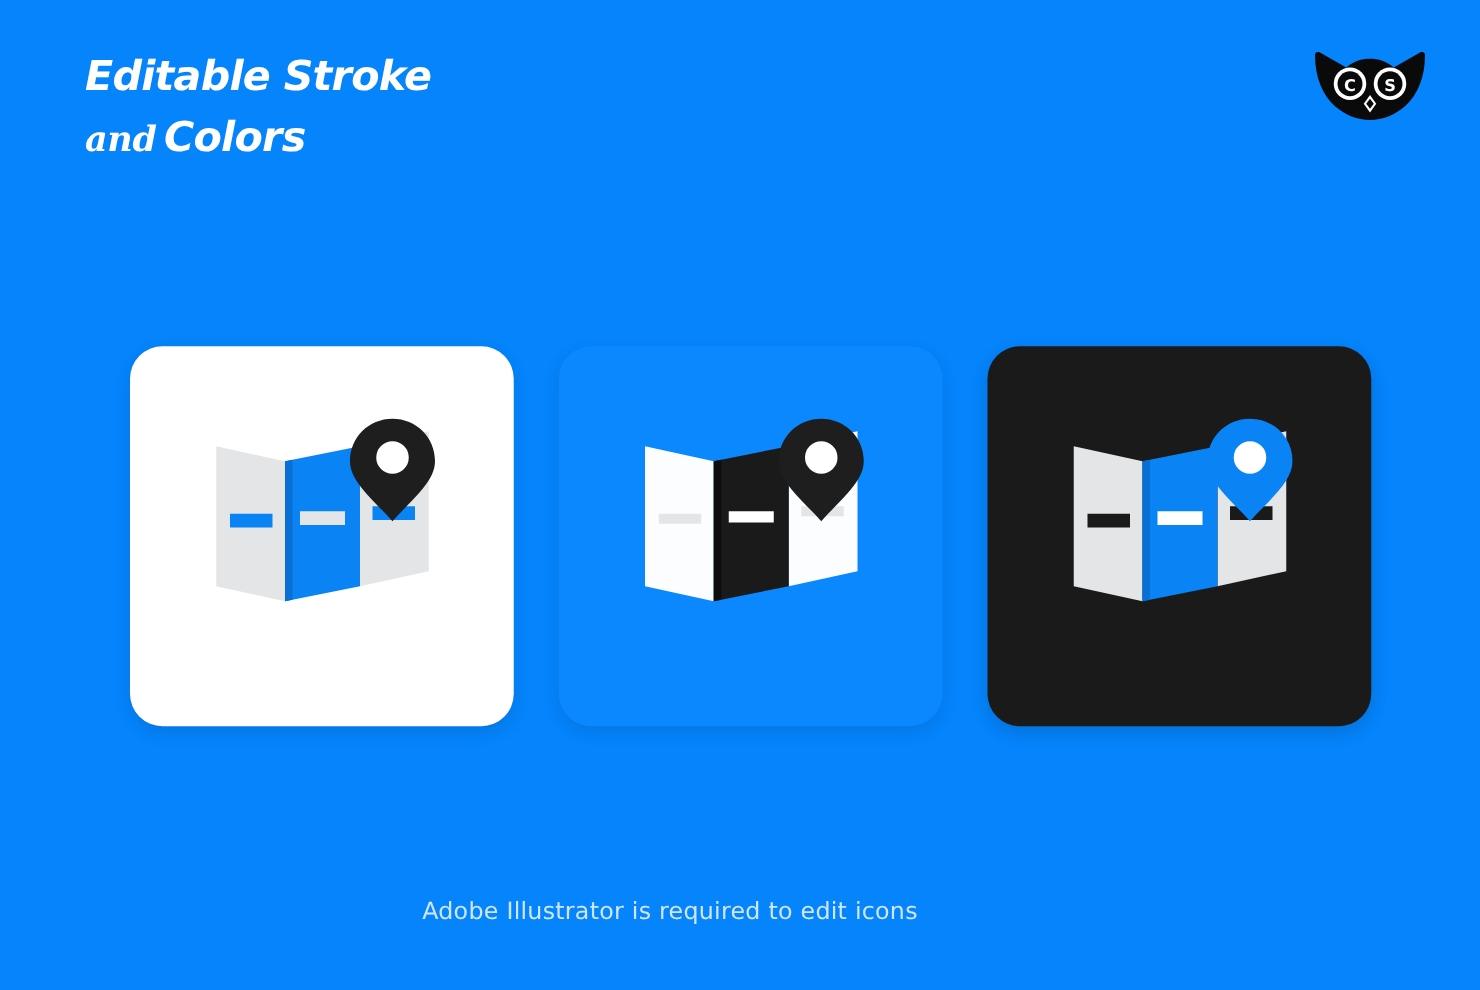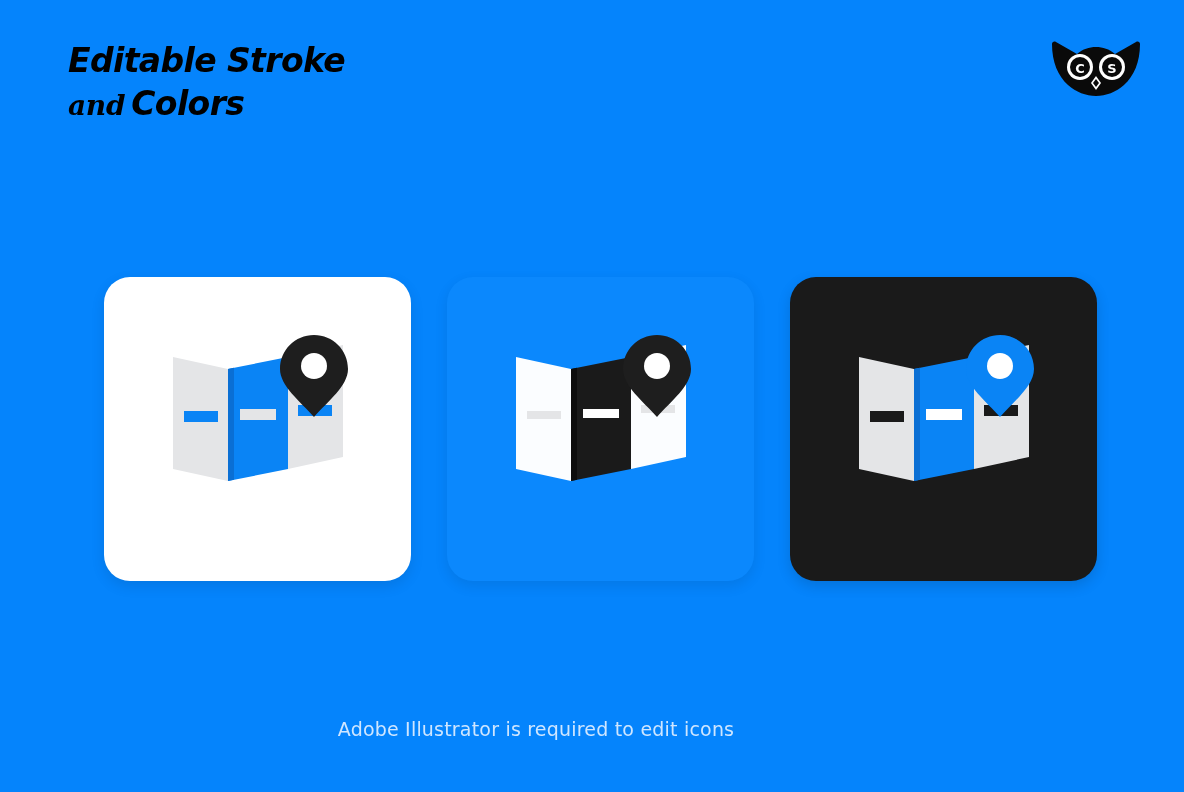--- a/index.html
+++ b/index.html
@@ -19,37 +19,37 @@
   .header {
     position: absolute;
     top: 0; left: 0;
     width: 1184px;
     height: 140px;
   }
   .title-block {
     position: absolute;
     left: 68px;
     top: 44px;
-    color: #000000;
+    color: #ffffff;
     line-height: 1.0;
     user-select: none;
   }
   .title-line1 {
     font-family: "DejaVu Sans", sans-serif;
     font-size: 33px;
     font-weight: 700;
     font-style: italic;
     letter-spacing: -0.6px;
     display: block;
     white-space: nowrap;
   }
   .title-line2 {
     display: block;
     white-space: nowrap;
-    margin-top: 10px;
+    margin-top: 16px;
   }
   .title-and {
     font-family: "DejaVu Serif", serif;
     font-size: 28px;
     font-weight: 700;
     font-style: italic;
     letter-spacing: -0.3px;
   }
   .title-colors {
     font-family: "DejaVu Sans", sans-serif;

